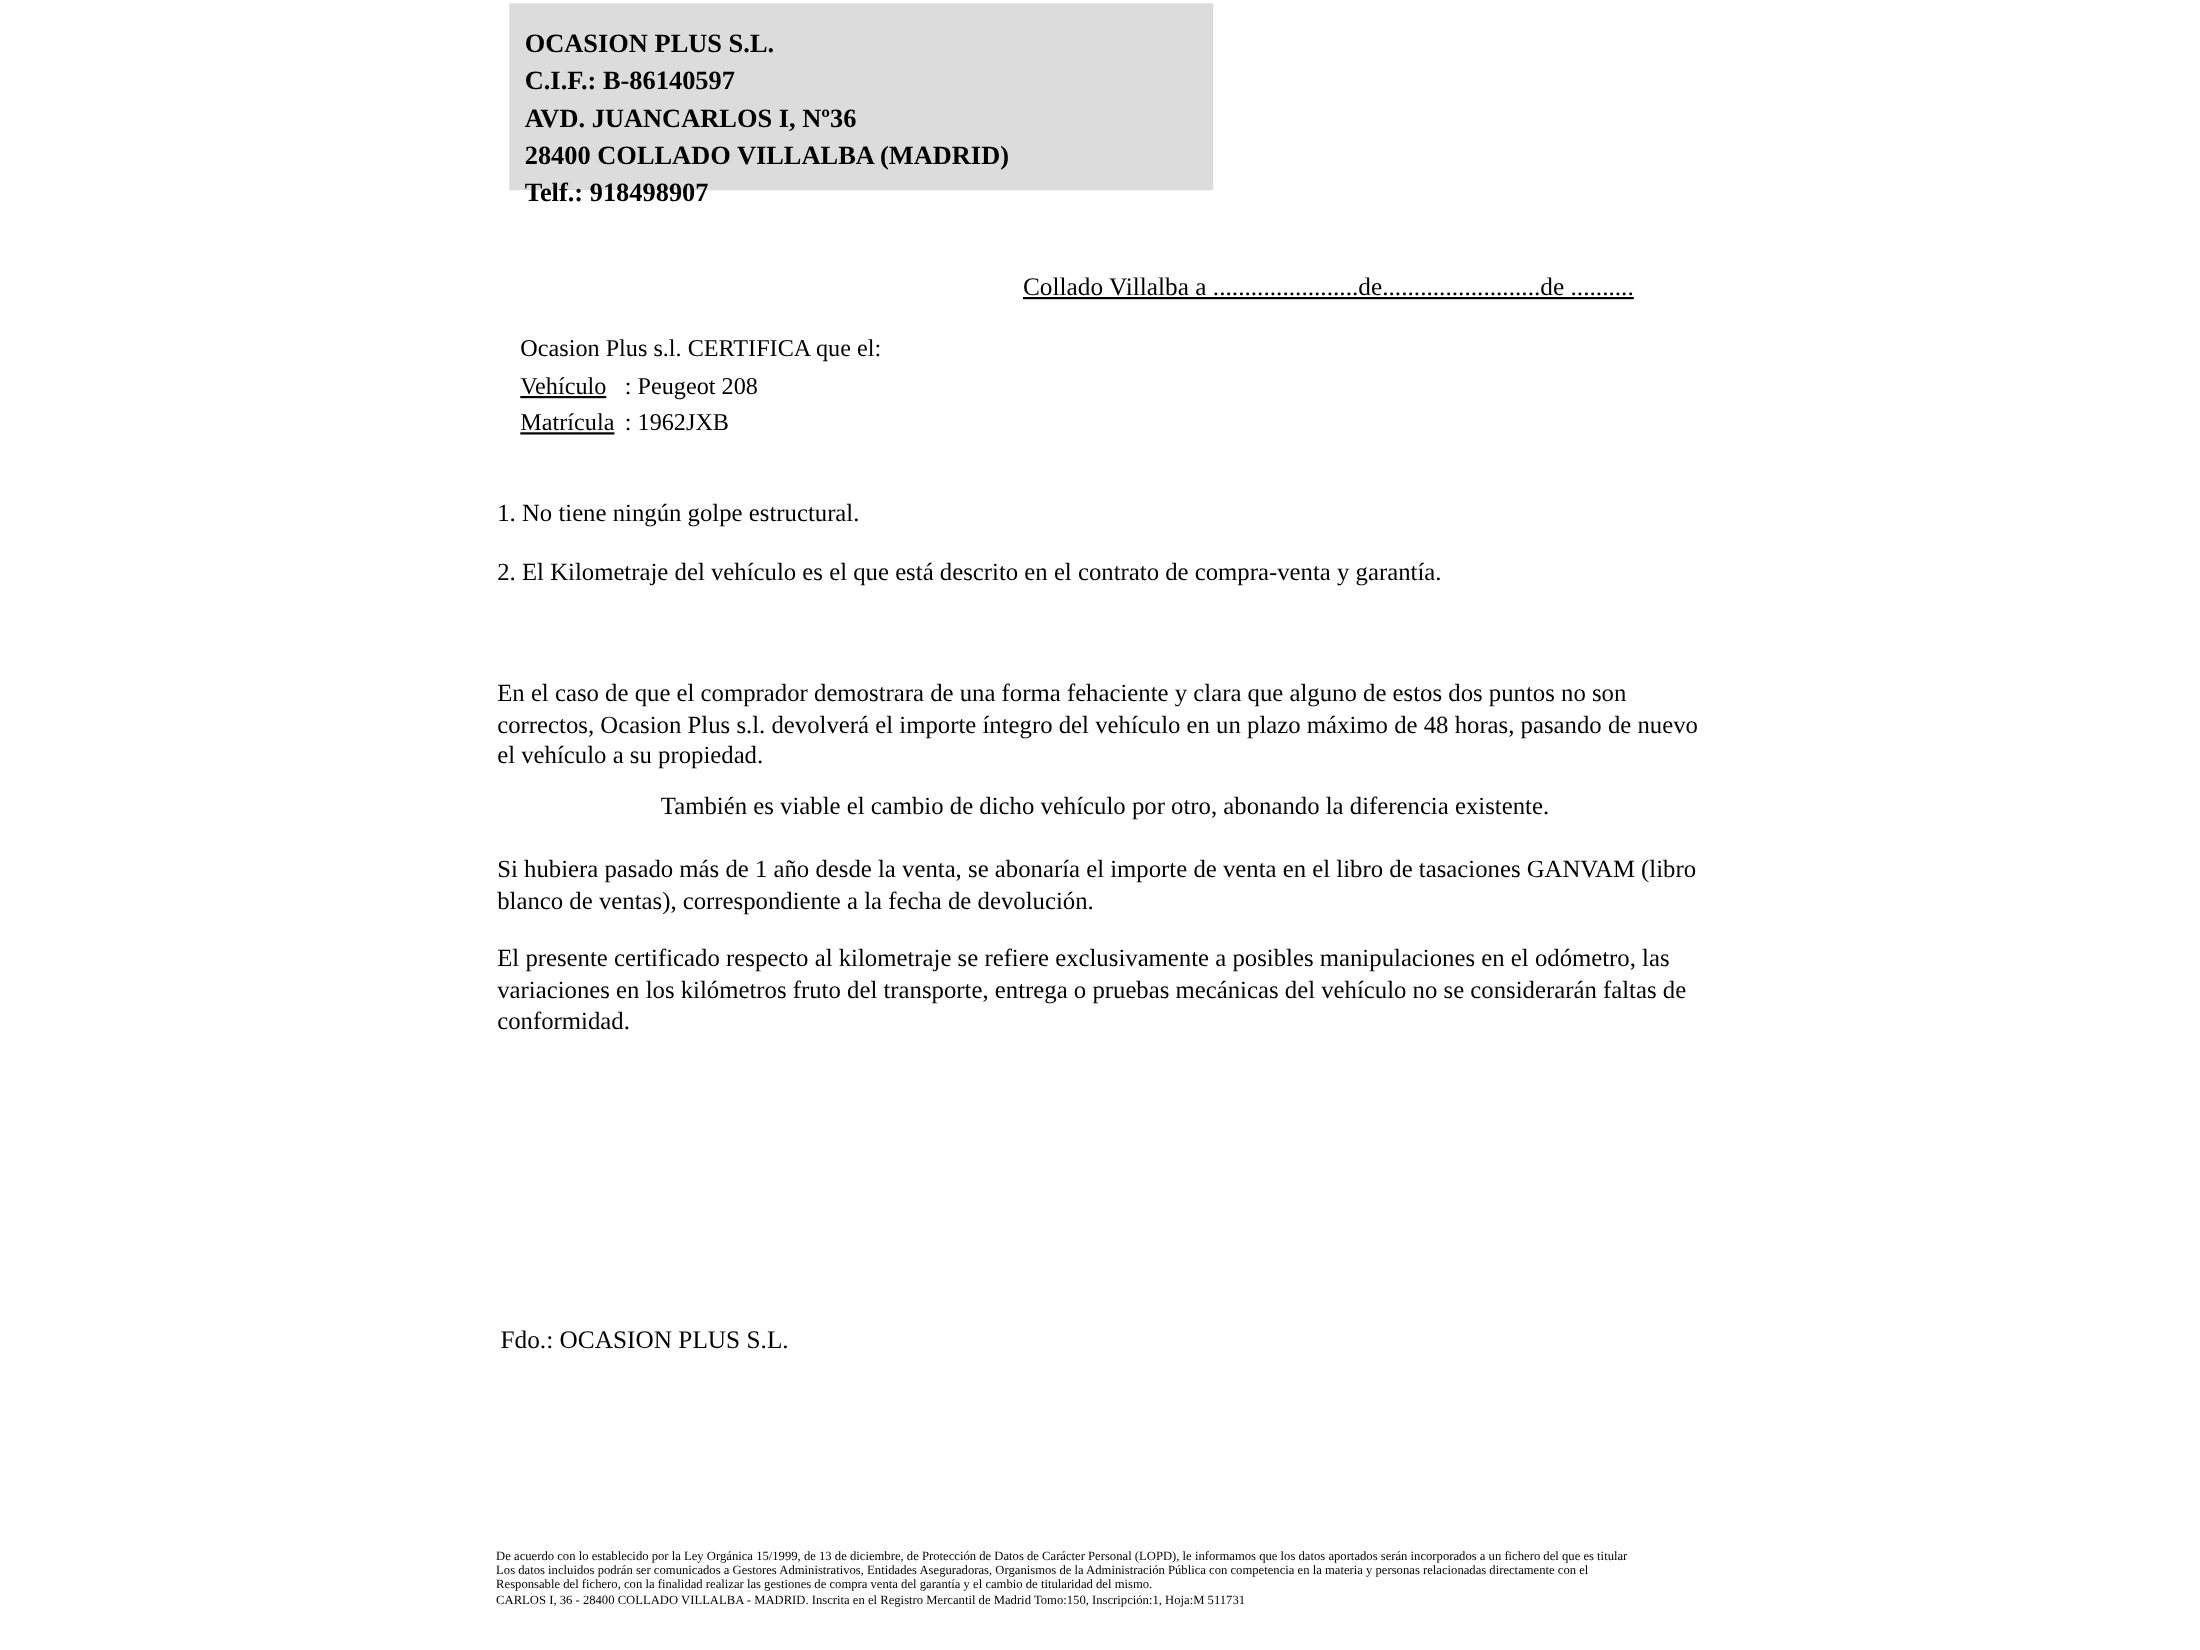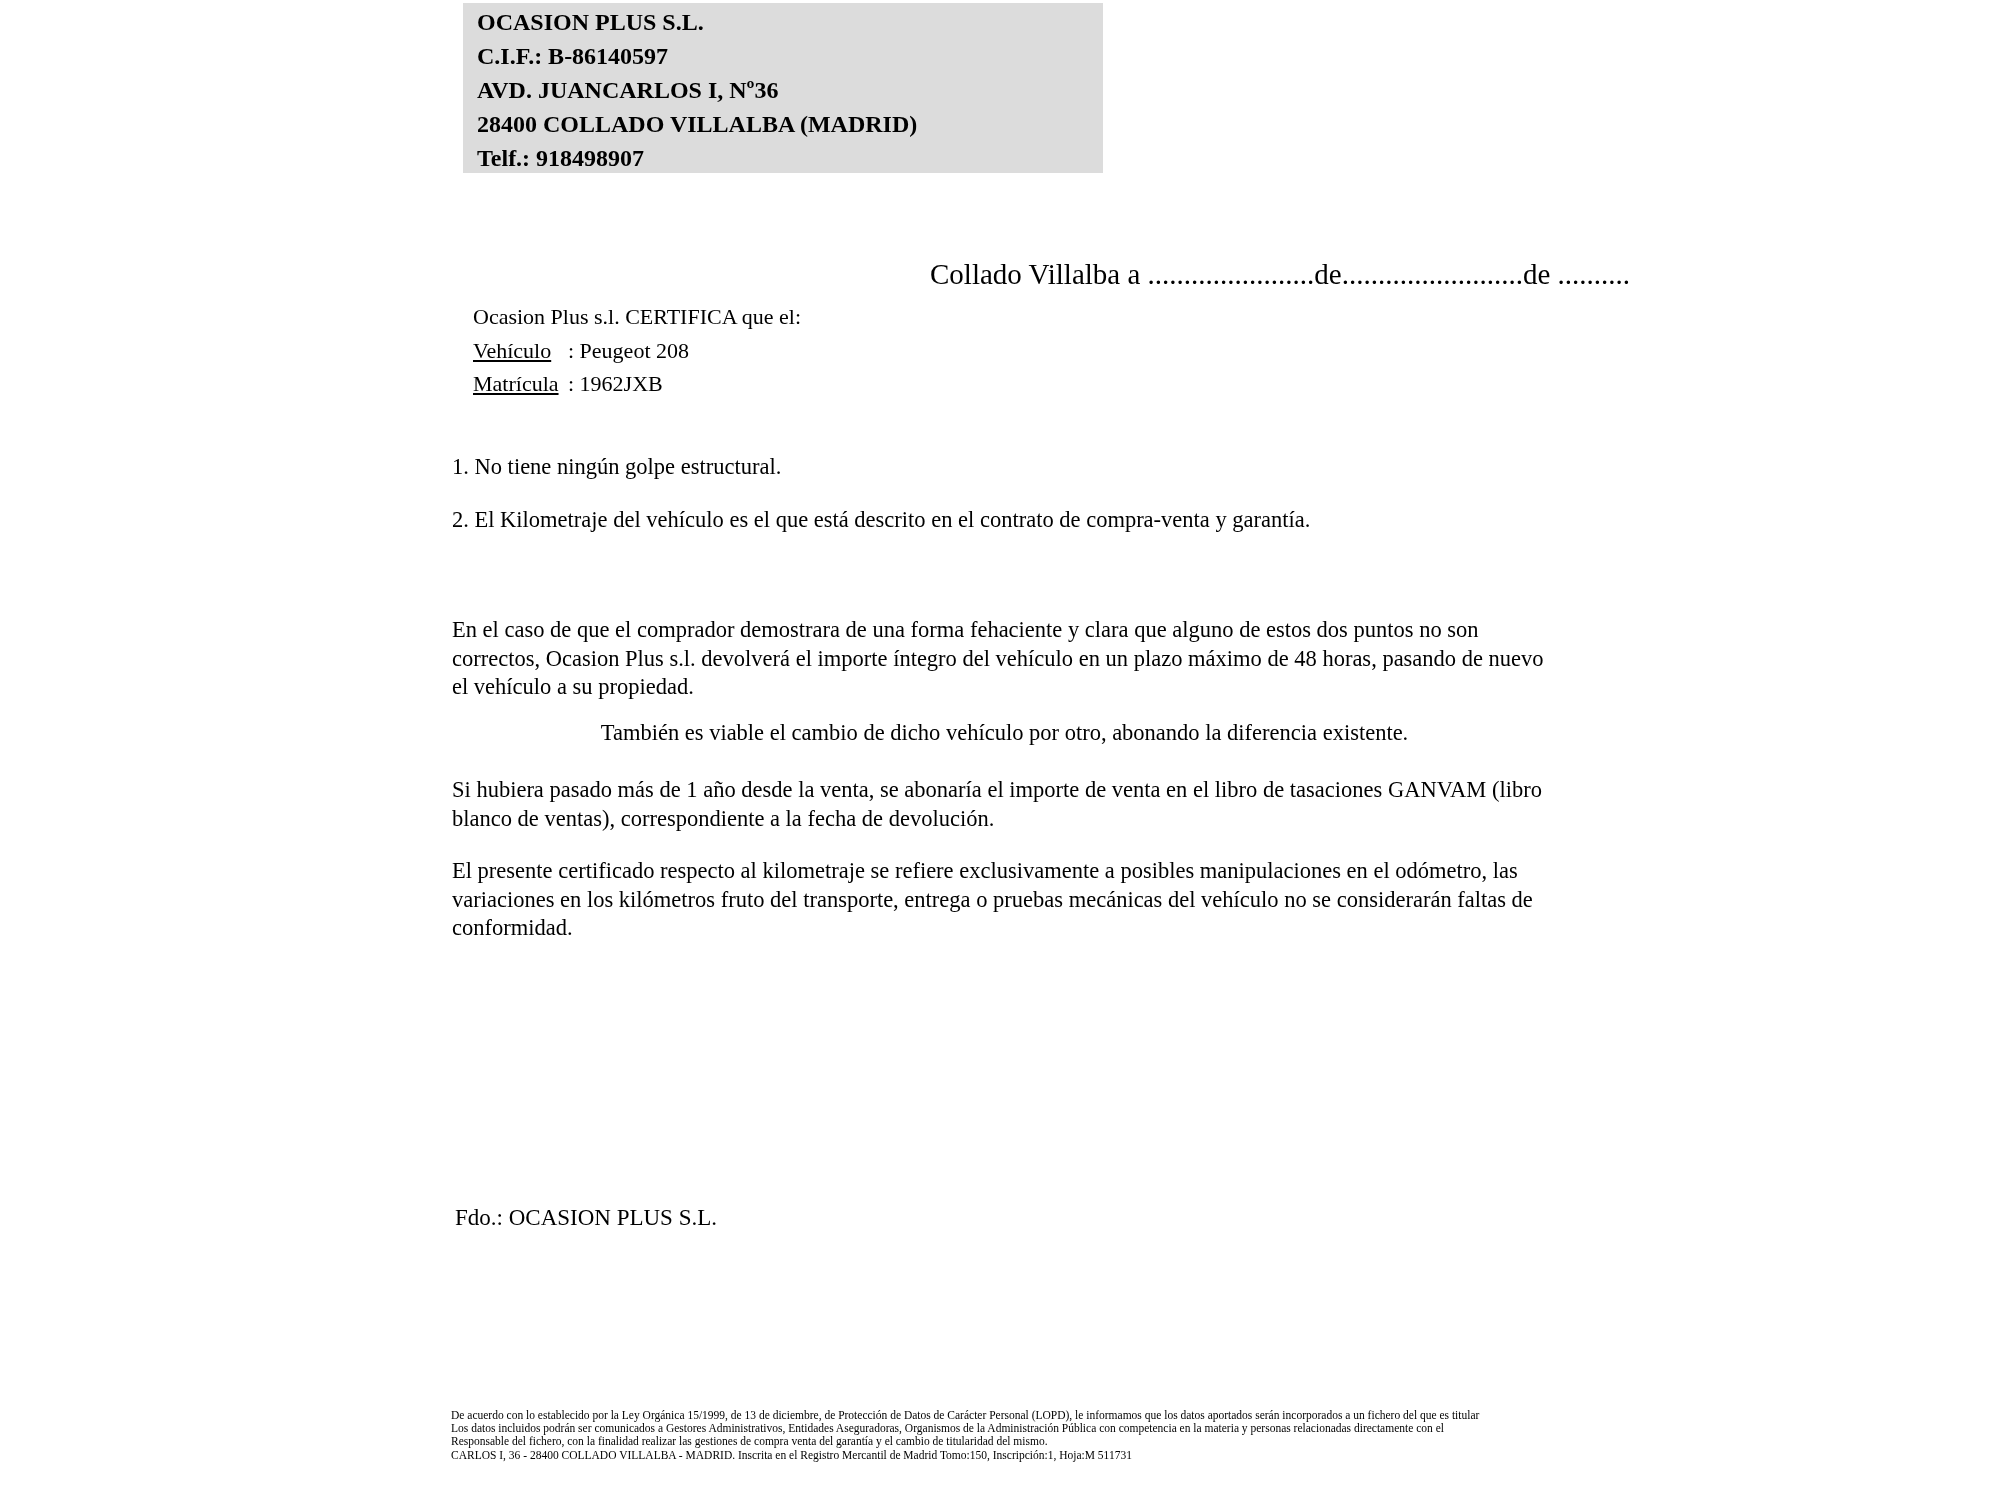--- a/index.html
+++ b/index.html
@@ -17,32 +17,33 @@
     overflow: hidden;
   }
   .letterhead {
     position: absolute;
     left: 463px;
     top: 3px;
     width: 640px;
     height: 170px;
     background: #dcdcdc;
     box-sizing: border-box;
-    padding: 2px 0 0 14px;
+    padding: 20px 0 0 14px;
     font-weight: bold;
     font-size: 24px;
     line-height: 34px;
     white-space: nowrap;
   }
   .date-line {
     position: absolute;
     left: 930px;
-    top: 258px;
-    font-size: 29px;
+    top: 248px;
+    font-size: 23px;
     white-space: nowrap;
+    text-decoration: underline;
   }
   .certify {
     position: absolute;
     left: 473px;
     top: 300px;
     font-size: 22px;
     line-height: 33.5px;
     white-space: nowrap;
   }
   .certify .field-label {

